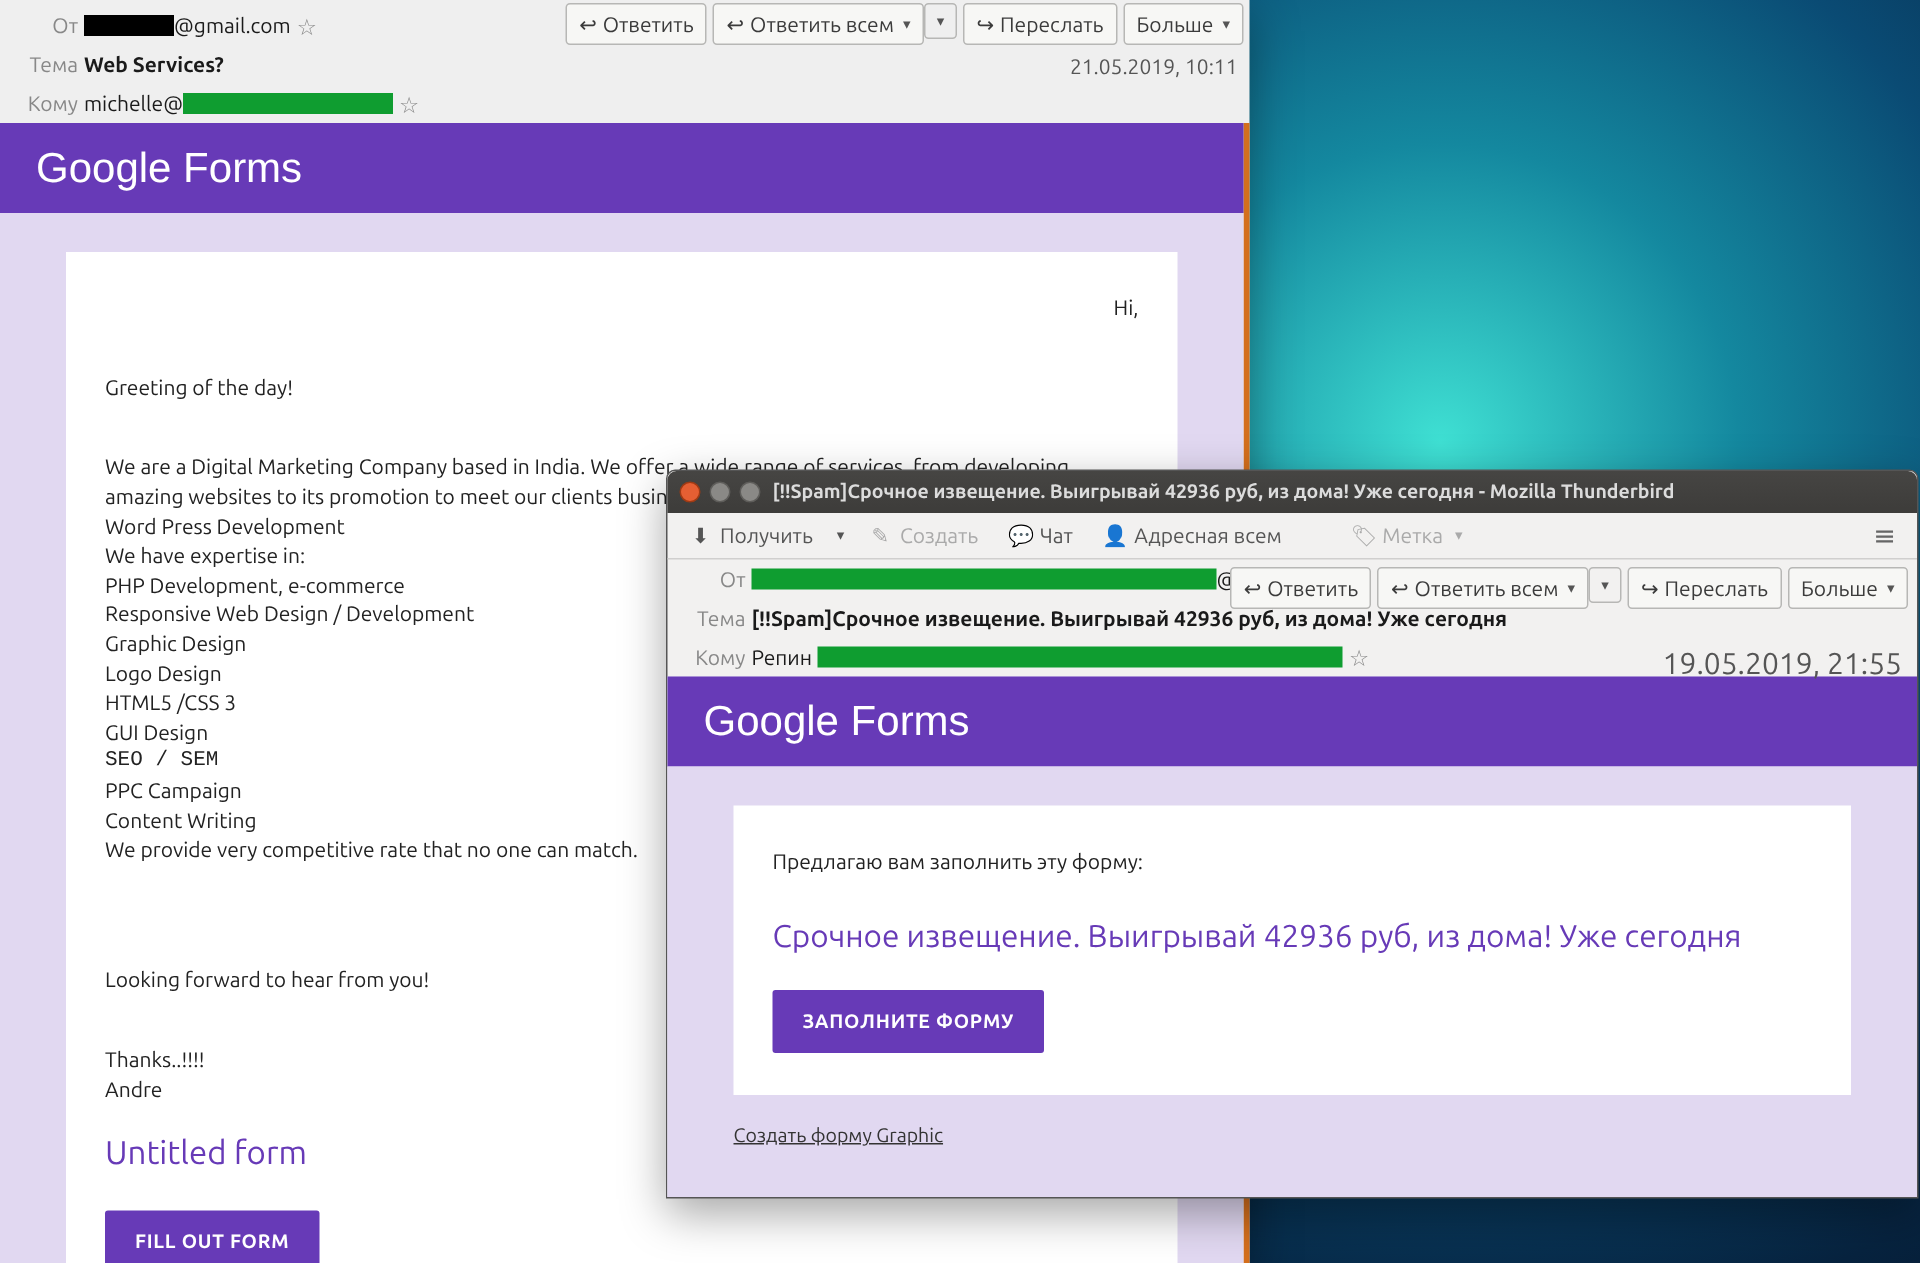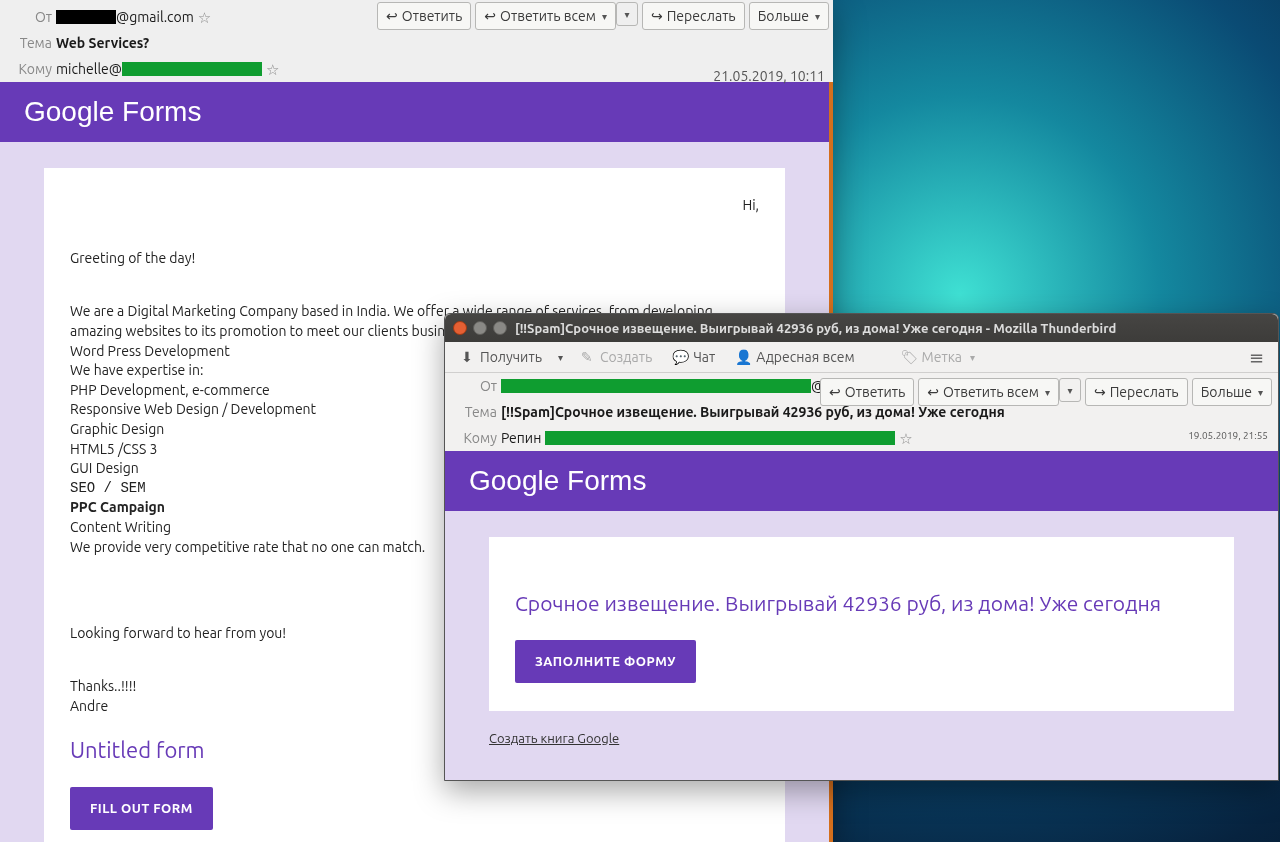--- a/index.html
+++ b/index.html
@@ -135,21 +135,21 @@
   #win1 {
     top:0; left:0;
     width:833px;
     height:842px;
   }
   #w1-actions{
     position:absolute; top:2px; right:4px;
   }
   #w1-datetime{
     position:absolute; top:36px; right:8px;
-    color:#555; font-size:14px;margin-top:32px;
+    color:#555; font-size:14px;
   }
 
   
   #win2 {
     top:313px; left:444px;
     width:833px;
     border:1px solid #555;
     border-radius:6px 6px 0 0;
     background:#f2f1f0;
   }
@@ -182,21 +182,21 @@
   .hamburger{
     margin-left:auto;font-size:18px;color:#666;padding:0 6px;
   }
 
   #w2-actions{
     position:absolute; top:64px; right:6px;
     display:flex; gap:4px;
   }
   #w2-datetime{
     position:absolute; top:116px; right:10px;
-    color:#555; font-size:10px;
+    color:#555; font-size:20px;
   }
   #w2-body{background:#ece5f7;}
 
   .subj-bold{font-weight:700;}
 </style>
 </head>
 <body>
 
 <div id="win1" class="window">
 
@@ -251,24 +251,25 @@
             <p style="margin: 0px; text-align: right;">Hi,</p>
             <p style="margin: 0px 0px 14px;">&nbsp;</p>
             <p style="margin: 0px;">Greeting of the day!</p>
             <p style="margin: 0px 0px 14px;">&nbsp;</p>
             <p style="margin: 0px;">We are a Digital Marketing Company based in India. We offer a wide range of services, from developing amazing websites to its promotion to meet our clients business needs.</p>
             <p style="margin: 0px;">Word Press Development</p>
             <p style="margin: 0px;">We have expertise in:</p>
             <p style="margin: 0px;">PHP Development, e-commerce</p>
             <p style="margin: 0px;">Responsive Web Design / Development</p>
             <p style="margin: 0px;">Graphic Design</p>
+            <p style="margin: 0px;">Logo Design</p>
             <p style="margin: 0px;">HTML5 /CSS 3</p>
             <p style="margin: 0px;">GUI Design</p>
             <p style="margin: 0px; font-family: Liberation Mono, monospace;">SEO / SEM</p>
-            <p style="margin: 0px; font-weight: bold;">PPC Campaign</p>
+            <p style="margin: 0px;">PPC Campaign</p>
             <p style="margin: 0px;">Content Writing</p>
             <p style="margin: 0px;">We provide very competitive rate that no one can match.</p>
             <p style="margin: 0px 0px 14px;">&nbsp;</p>
             <p style="margin: 0px 0px 14px;">&nbsp;</p>
             <p style="margin: 0px;">Looking forward to hear from you!</p>
             <p style="margin: 0px 0px 14px;">&nbsp;</p>
             <p style="margin: 0px;">Thanks..!!!!</p>
             <p style="margin: 0px;">Andre</p>
           </div>
         <div class="forms-link">Untitled form</div>
@@ -358,19 +359,20 @@
     </div>
   </div>
 
   <div id="w2-body">
     <div class="purple-bar">
       <span class="g1">Google</span>
       <span style="font-weight:300;">Forms</span>
     </div>
     <div class="forms-body">
       <div class="forms-card">
+        <p>Предлагаю вам заполнить эту форму:</p>
         <div class="forms-link" style="font-size:21px;margin-top:24px;">Срочное извещение. Выигрывай 42936 руб, из дома! Уже сегодня</div>
         <span class="forms-btn">ЗАПОЛНИТЕ ФОРМУ</span>
       </div>
-      <a class="create-link">Создать книга Google</a>
+      <a class="create-link">Создать форму Graphic</a>
     </div>
   </div>
 </div>
 
 </body></html>

